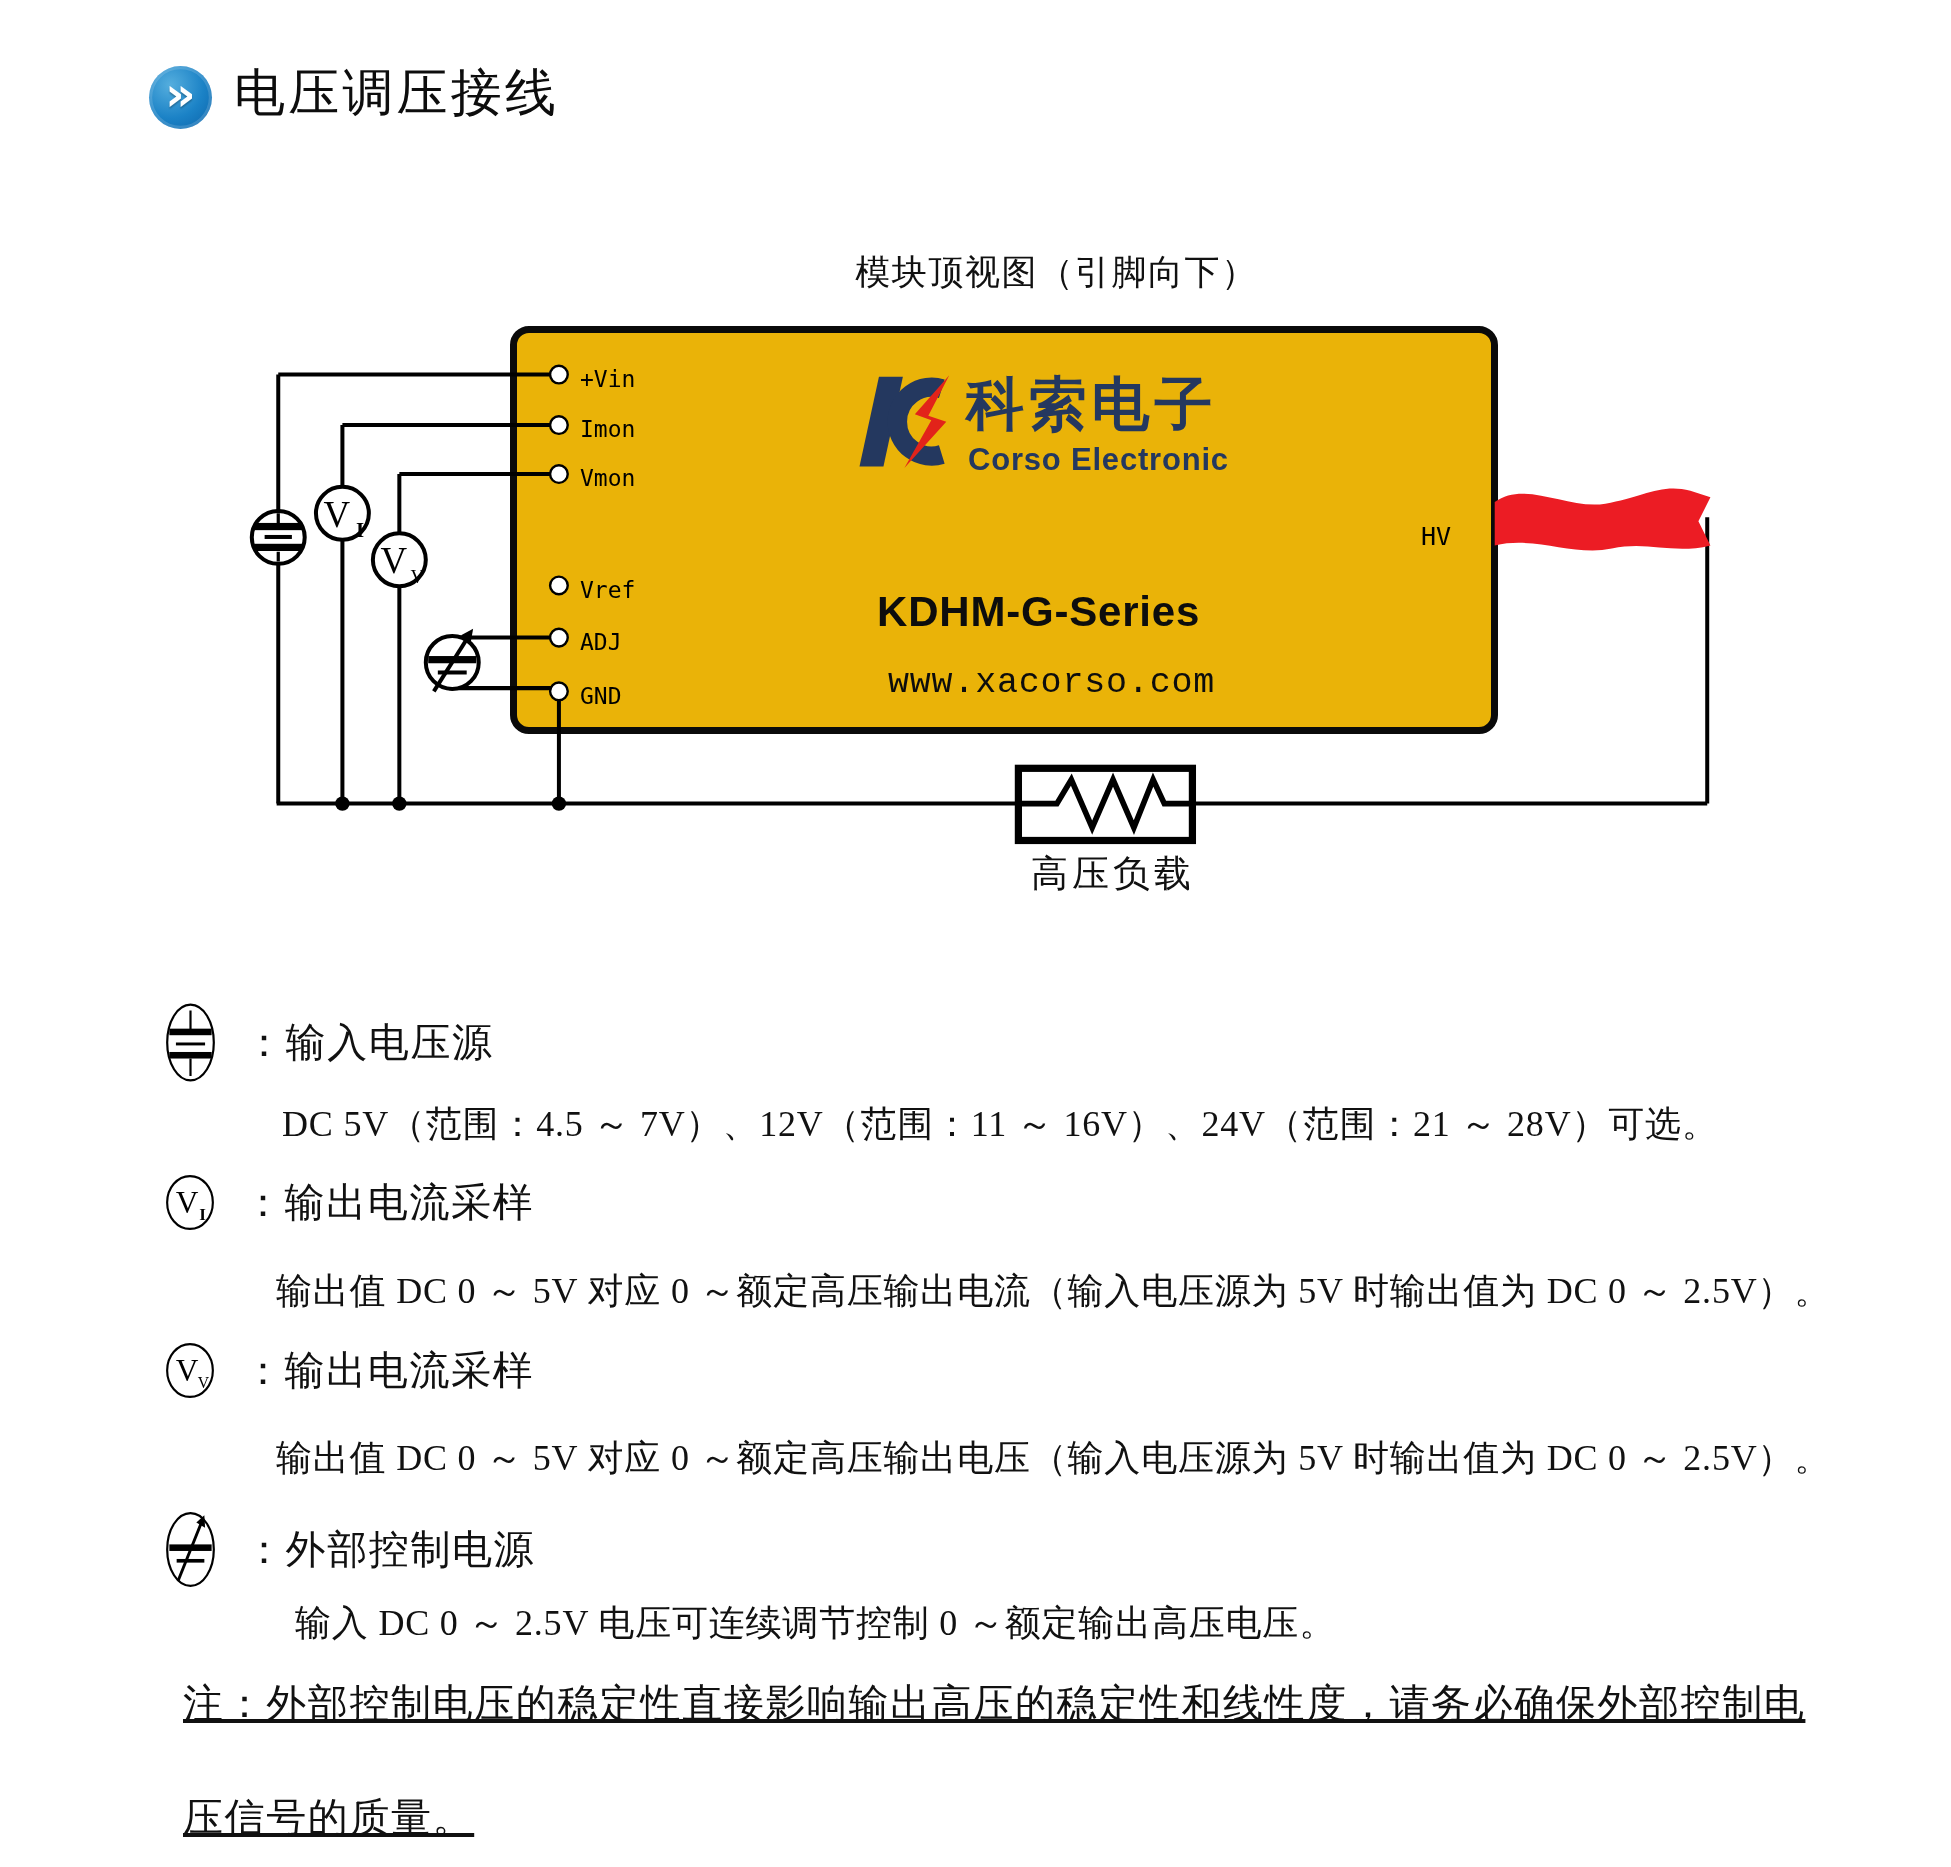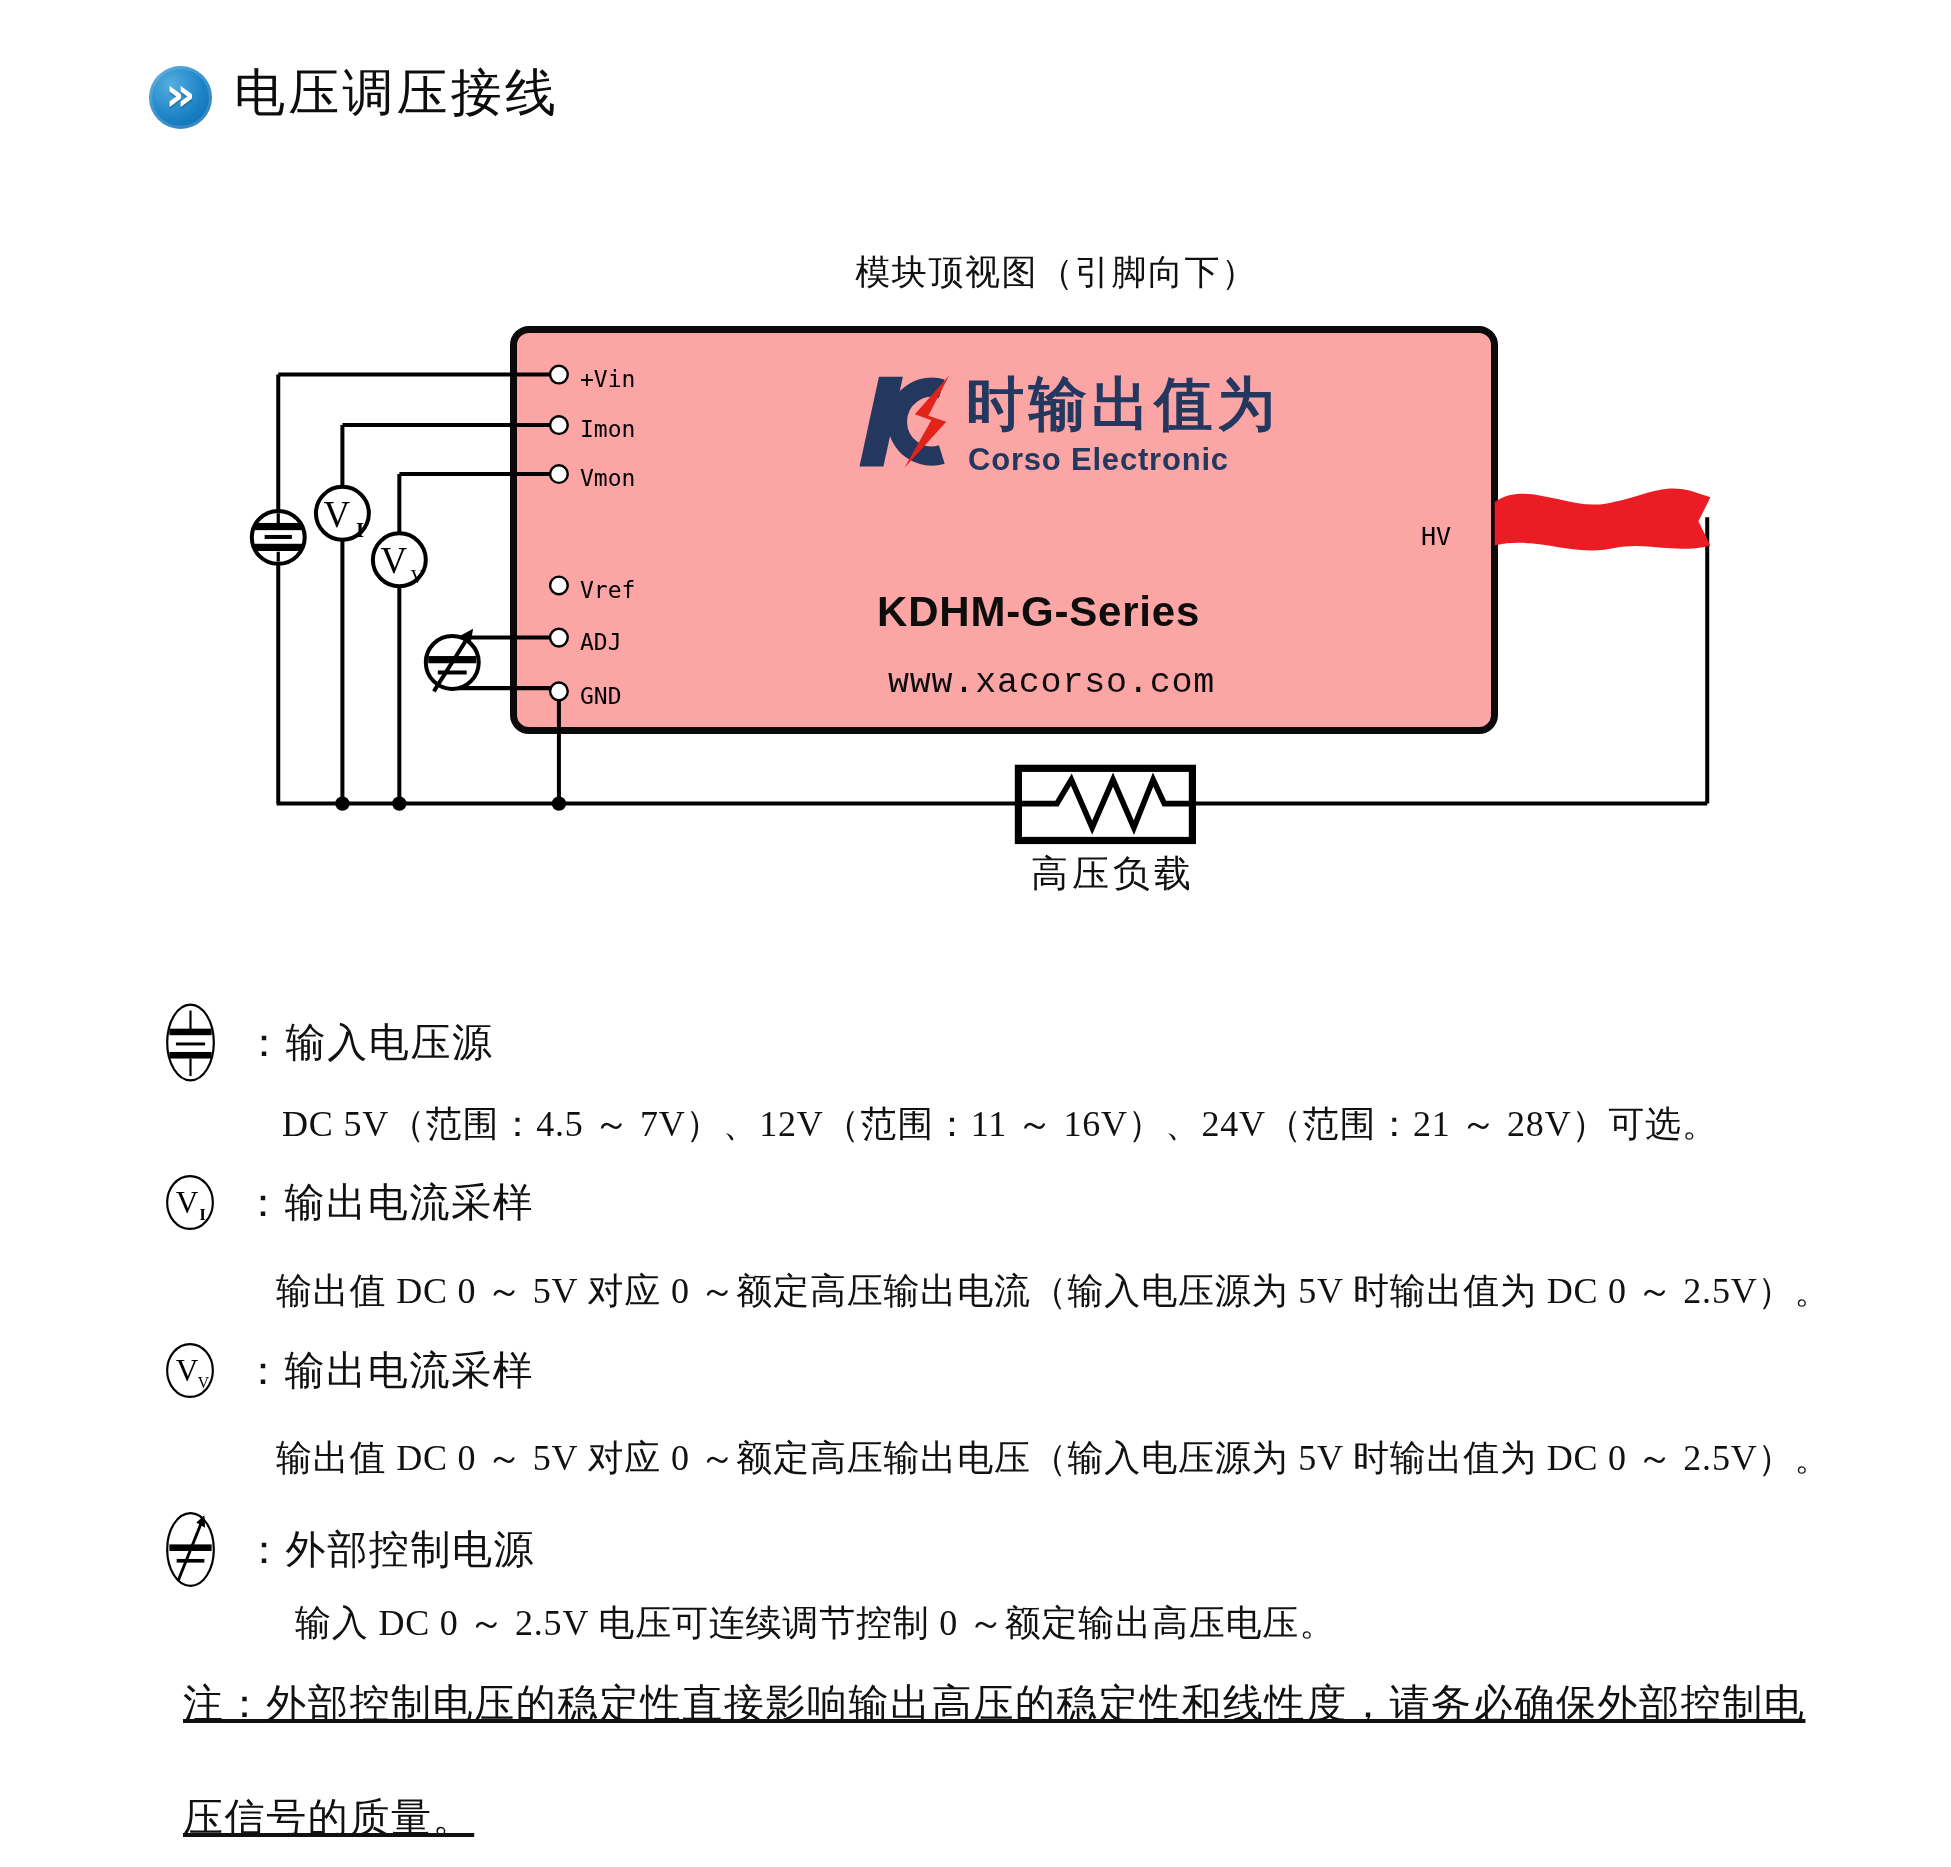--- a/index.html
+++ b/index.html
@@ -11,21 +11,21 @@
   .hdr-icon{left:149px;top:66px;width:63px;height:63px;border-radius:50%;
             background:radial-gradient(circle at 34% 30%,#55aede 0%,#1b82c6 55%,#0b62a8 100%);
             box-shadow:inset 0 0 0 3.2px rgba(255,255,255,.15);
             display:flex;align-items:center;justify-content:center;}
   .hdr-icon span{color:#fff;font-family:"DejaVu Sans",sans-serif;font-size:47px;font-weight:bold;
                  line-height:1;transform:translateY(-4px);text-shadow:0 1.6px 1.6px rgba(0,0,0,.25);}
   .hdr-title{left:234px;top:59px;font-size:51px;letter-spacing:3.2px;color:#0d0d0d;}
 
   
   .caption{left:776px;top:249px;width:561px;text-align:center;font-size:35px;letter-spacing:1.6px;}
-  .module{left:510px;top:326px;width:988px;height:408px;background:#fca5a5;
+  .module{left:510px;top:326px;width:988px;height:408px;background:#eab308;
           border:7.2px solid #0a0a0a;border-radius:19px;box-sizing:border-box;}
   .pin-label{font-family:"DejaVu Sans Mono","Liberation Mono",monospace;font-size:23px;color:#000;}
   .logo-mark{left:341px;top:42px;}
   .logo-cn{left:449px;top:42px;font-family:"Liberation Sans","DejaVu Sans",sans-serif;
            font-weight:900;font-size:58px;letter-spacing:4.8px;color:#24385f;line-height:1;}
   .logo-en{left:451px;top:111px;font-family:"Liberation Sans","DejaVu Sans",sans-serif;
            font-weight:800;font-size:31px;letter-spacing:0.8px;color:#24385f;line-height:1;}
   .mod-type{left:354px;top:183px;font-family:"Liberation Sans","DejaVu Sans",sans-serif;
             font-size:37px;letter-spacing:2.4px;color:#1c1c1c;}
   .mod-hv{left:904px;top:189px;font-family:"DejaVu Sans Mono","Liberation Mono",monospace;
@@ -63,21 +63,21 @@
     <div class="abs pin-label" style="left:63px;top:132px">Vmon</div>
     <div class="abs pin-label" style="left:63px;top:244px">Vref</div>
     <div class="abs pin-label" style="left:63px;top:296px">ADJ</div>
     <div class="abs pin-label" style="left:63px;top:350px">GND</div>
 
     <svg class="abs logo-mark" width="101" height="94" viewBox="0 0 135 125">
       <path d="M28 2 L60 2 L34 122 L2 122 Z" fill="#24385f"></path>
       <path d="M112 18 A46 46 0 1 0 112 106" fill="none" stroke="#24385f" stroke-width="26"></path>
       <path d="M122 0 L76 52 L98 60 L62 124 L118 62 L94 54 Z" fill="#e2231a"></path>
     </svg>
-    <div class="abs logo-cn">时输出值为</div>
+    <div class="abs logo-cn">科索电子</div>
     <div class="abs logo-en">Corso Electronic</div>
 
     <div class="abs mod-hv">HV</div>
     <div class="abs mod-series">KDHM-G-Series</div>
     <div class="abs mod-site">www.xacorso.com</div>
   </div>
 
   <div class="abs load-label">高压负载</div>
 
   <svg class="abs overlay" width="1951" height="1867" viewBox="0 0 2433 2328">

